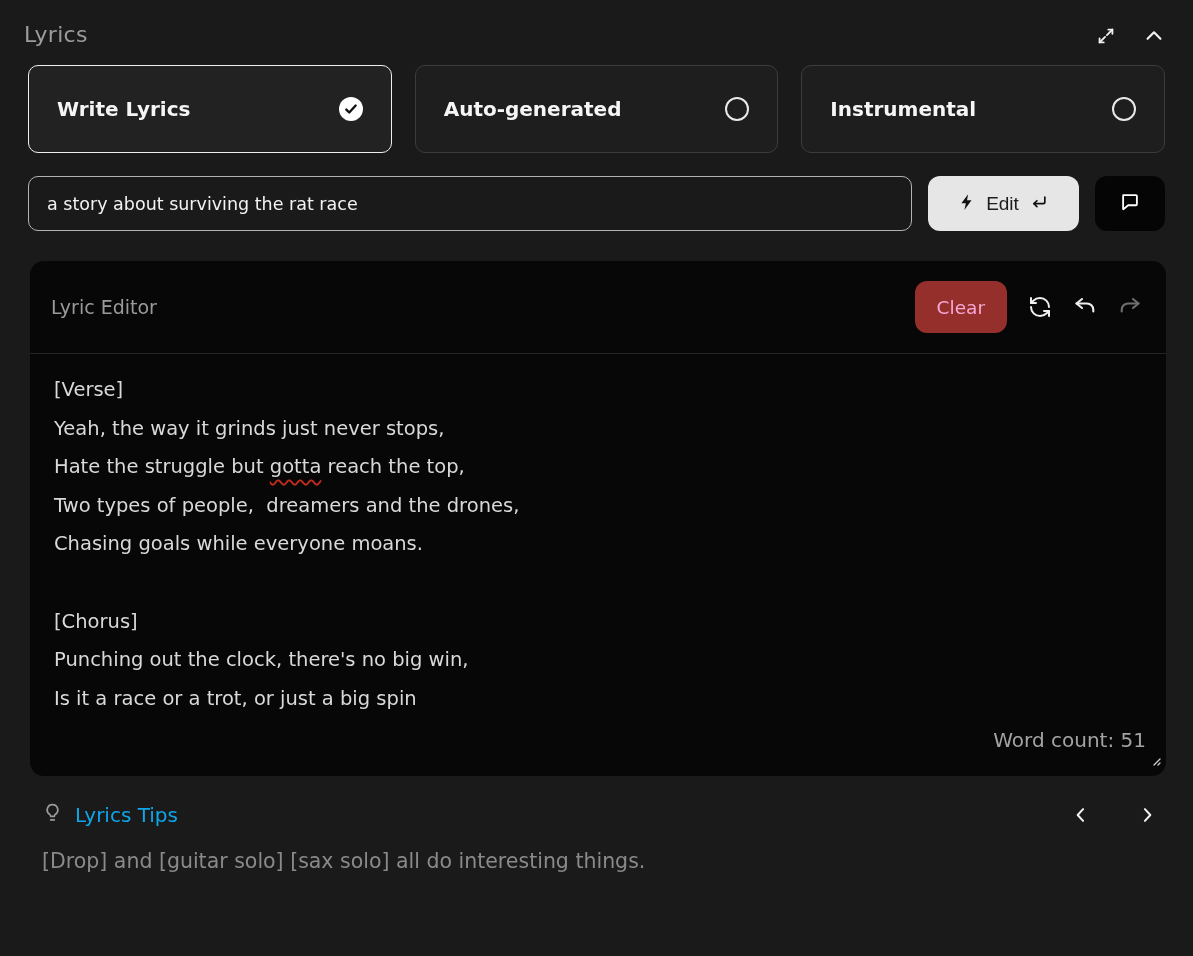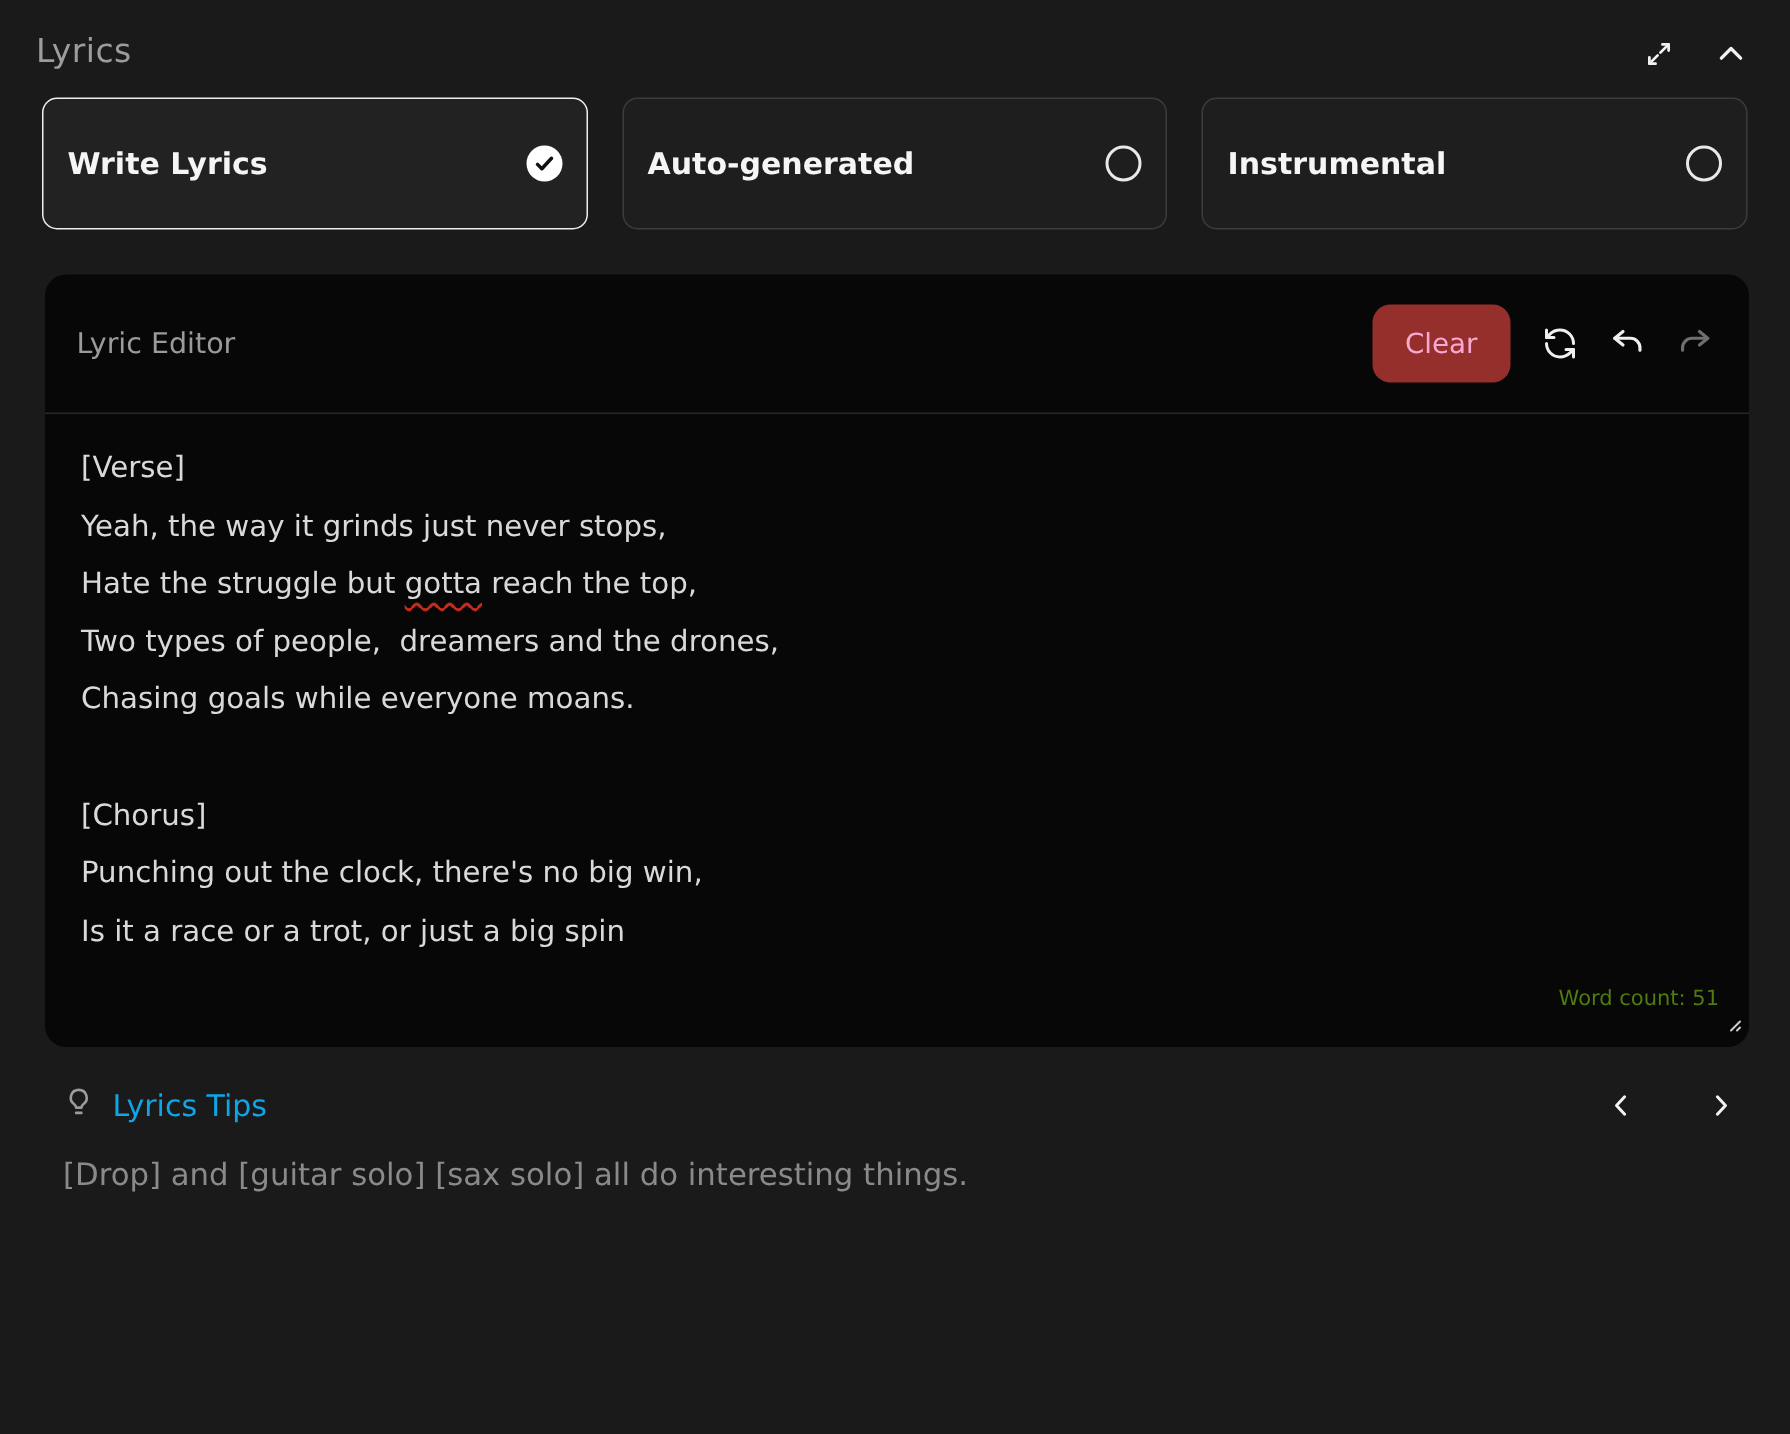--- a/index.html
+++ b/index.html
@@ -21,21 +21,21 @@
   .hdr-icons { display: flex; align-items: center; gap: 26px; }
   .icon-btn { background: none; border: none; cursor: pointer; display: flex; align-items: center; justify-content: center; padding: 0; }
   .icon-btn svg { display: block; }
 
   
   .modes { display: flex; gap: 23px; padding: 0 28px; }
   .mode-card {
     flex: 1; height: 88px; border-radius: 10px;
     background: #1e1e1e; border: 1px solid #3c3c3c;
     display: flex; align-items: center; justify-content: space-between;
-    padding: 0 16px; cursor: pointer;
+    padding: 0 28px; cursor: pointer;
   }
   .mode-card.selected { border: 1px solid #eeeeee; background: #222222; }
   .mode-label { font-size: 20px; font-weight: 600; color: #f5f5f5; }
   .radio-circle {
     width: 24px; height: 24px; border-radius: 50%;
     border: 2px solid #e9e9e9; background: transparent;
   }
   .check-circle {
     width: 24px; height: 24px; border-radius: 50%;
     background: #ffffff; display: flex; align-items: center; justify-content: center;
@@ -85,21 +85,21 @@
   .lyric-line { line-height: 38.6px; white-space: pre-wrap; min-height: 38.6px; }
   .squiggle {
     text-decoration-line: underline;
     text-decoration-style: wavy;
     text-decoration-color: #c22a1c;
     text-decoration-thickness: 1.5px;
     text-underline-offset: 6px;
   }
   .word-count {
     position: absolute; right: 20px; bottom: 24px;
-    color: #4d7c0f; font-size: 14px;
+    color: #a3a3a3; font-size: 20px;
   }
   .resize-handle { position: absolute; right: 4px; bottom: 4px; }
 
   
   .tips-row {
     display: flex; align-items: center; justify-content: space-between;
     padding: 26px 36px 0 42px;
   }
   .tips-left { display: flex; align-items: center; gap: 12px; }
   .tips-title { color: #0ea5e9; font-size: 20px; }
@@ -146,20 +146,44 @@
     <div class="mode-card">
       <span class="mode-label">Auto-generated</span>
       <span class="radio-circle"></span>
     </div>
     <div class="mode-card">
       <span class="mode-label">Instrumental</span>
       <span class="radio-circle"></span>
     </div>
   </div>
 
+  <div class="prompt-row">
+    <input class="prompt-input" type="text" value="a story about surviving the rat race" style="">
+    <button class="edit-btn">
+      <span>
+        <svg width="18" height="18" viewBox="0 0 24 24" fill="#111111">
+          <path d="M13.5 1.5 4.5 13.5h6l-2 9 9.5-13h-6l1.5-8z"></path>
+        </svg>
+      </span>
+      <span class="edit-label">Edit</span>
+      <span>
+        <svg width="20" height="20" viewBox="0 0 24 24" fill="none" stroke="#111111" stroke-width="2" stroke-linecap="round" stroke-linejoin="round">
+          <path d="M19 6v6a2 2 0 0 1-2 2H6"></path>
+            <path d="M9.5 10.5 6 14l3.5 3.5"></path>
+        </svg>
+      </span>
+    </button>
+    <button class="comment-btn">
+      <span>
+        <svg width="22" height="22" viewBox="0 0 24 24" fill="none" stroke="#ffffff" stroke-width="2" stroke-linecap="round" stroke-linejoin="round">
+          <path d="M5 4.5h14a1 1 0 0 1 1 1v9a1 1 0 0 1-1 1H10.5L5.5 19.8a.3.3 0 0 1-.5-.25V5.5a1 1 0 0 1 1-1z" transform="translate(-0.5 0)"></path>
+        </svg>
+      </span>
+    </button>
+  </div>
 
   <div class="editor">
     <div class="editor-hdr">
       <span class="editor-title">Lyric Editor</span>
       <div class="editor-actions">
         <button class="clear-btn">Clear</button>
         <button class="icon-btn">
           <span>
             <svg width="24" height="24" viewBox="0 0 24 24" fill="none" stroke="#efefef" stroke-width="2" stroke-linecap="round" stroke-linejoin="round">
               <path d="M21 12a9 9 0 0 0-9-9 9.7 9.7 0 0 0-6.7 2.7L3 8"></path>

